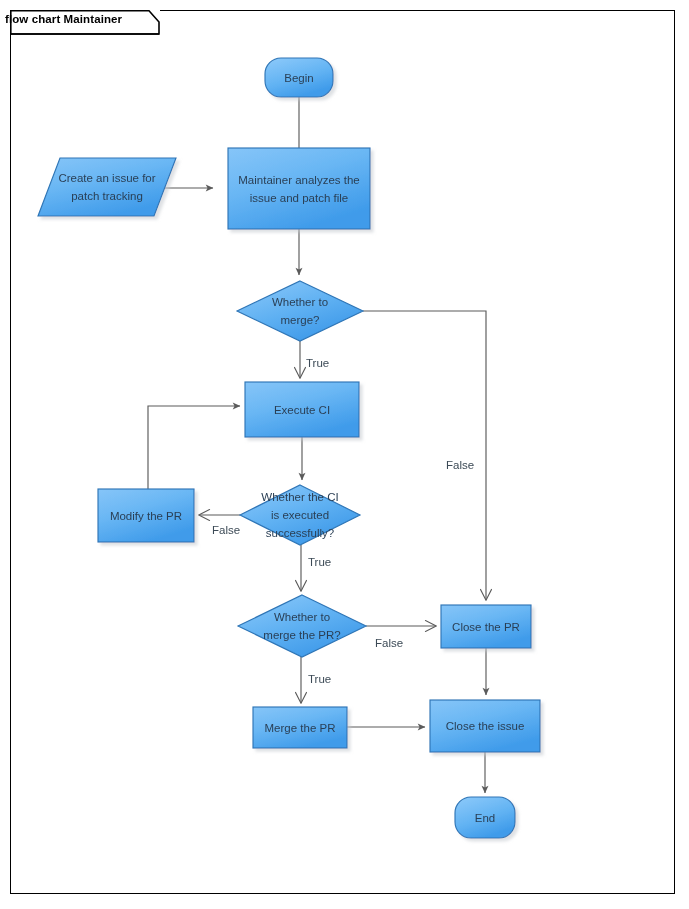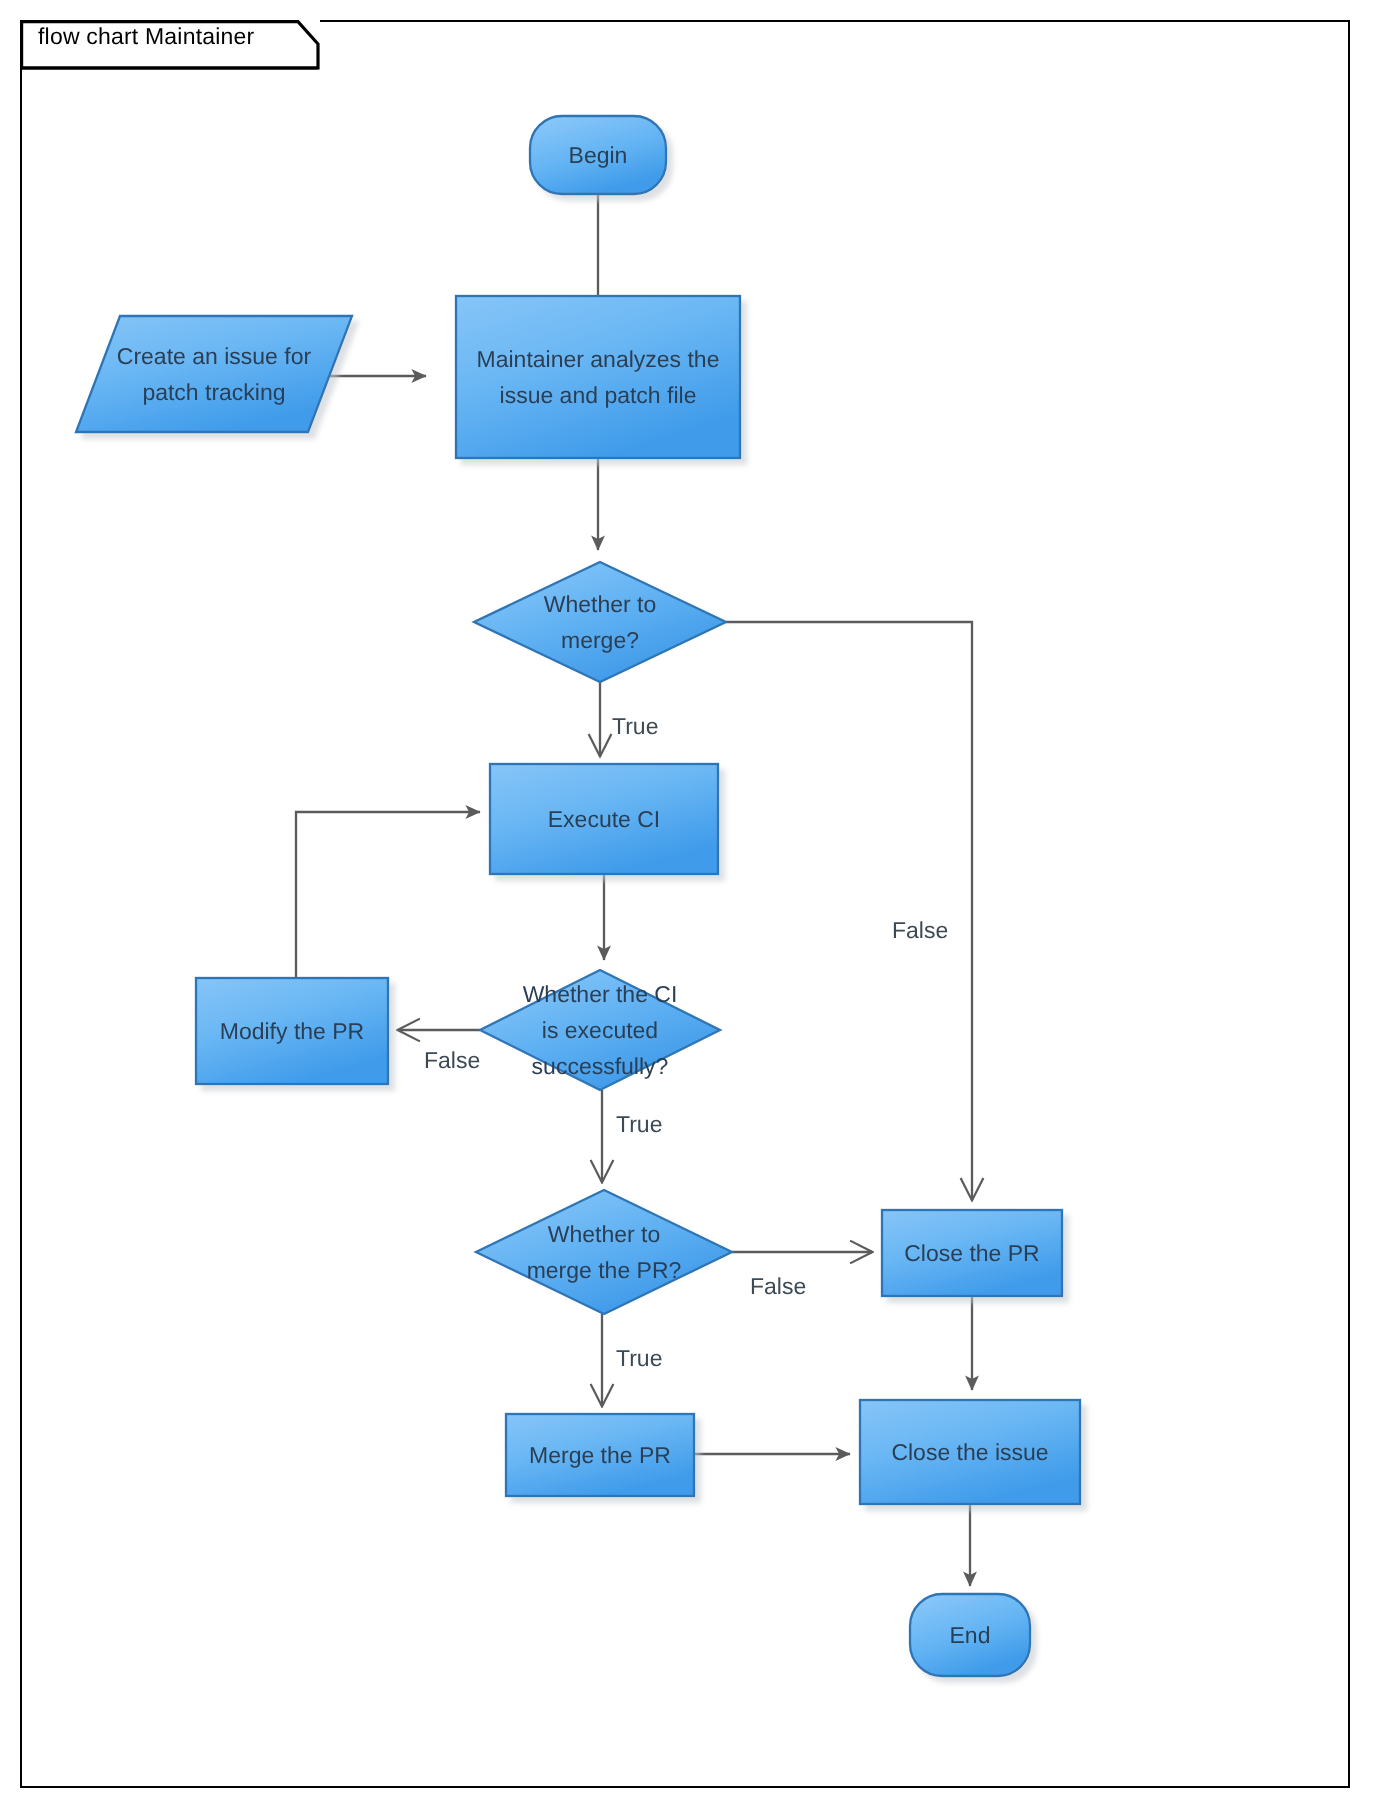--- a/index.html
+++ b/index.html
@@ -35,24 +35,24 @@
     top: 10px;
     height: 24px;
     box-sizing: border-box;
     background: #fff;
     border-right: 0;
     padding: 0;
   }
   .frame-tab svg { display: block; }
   .frame-title {
     position: absolute;
-    left: 19px;
+    left: 5px;
     top: 13px;
     font-size: 11.5px;
-    font-weight: normal;
+    font-weight: bold;
     color: #000;
     letter-spacing: 0.1px;
     white-space: nowrap;
   }
   
   #diagram {
     position: absolute;
     left: 0;
     top: 0;
     width: 689px;

